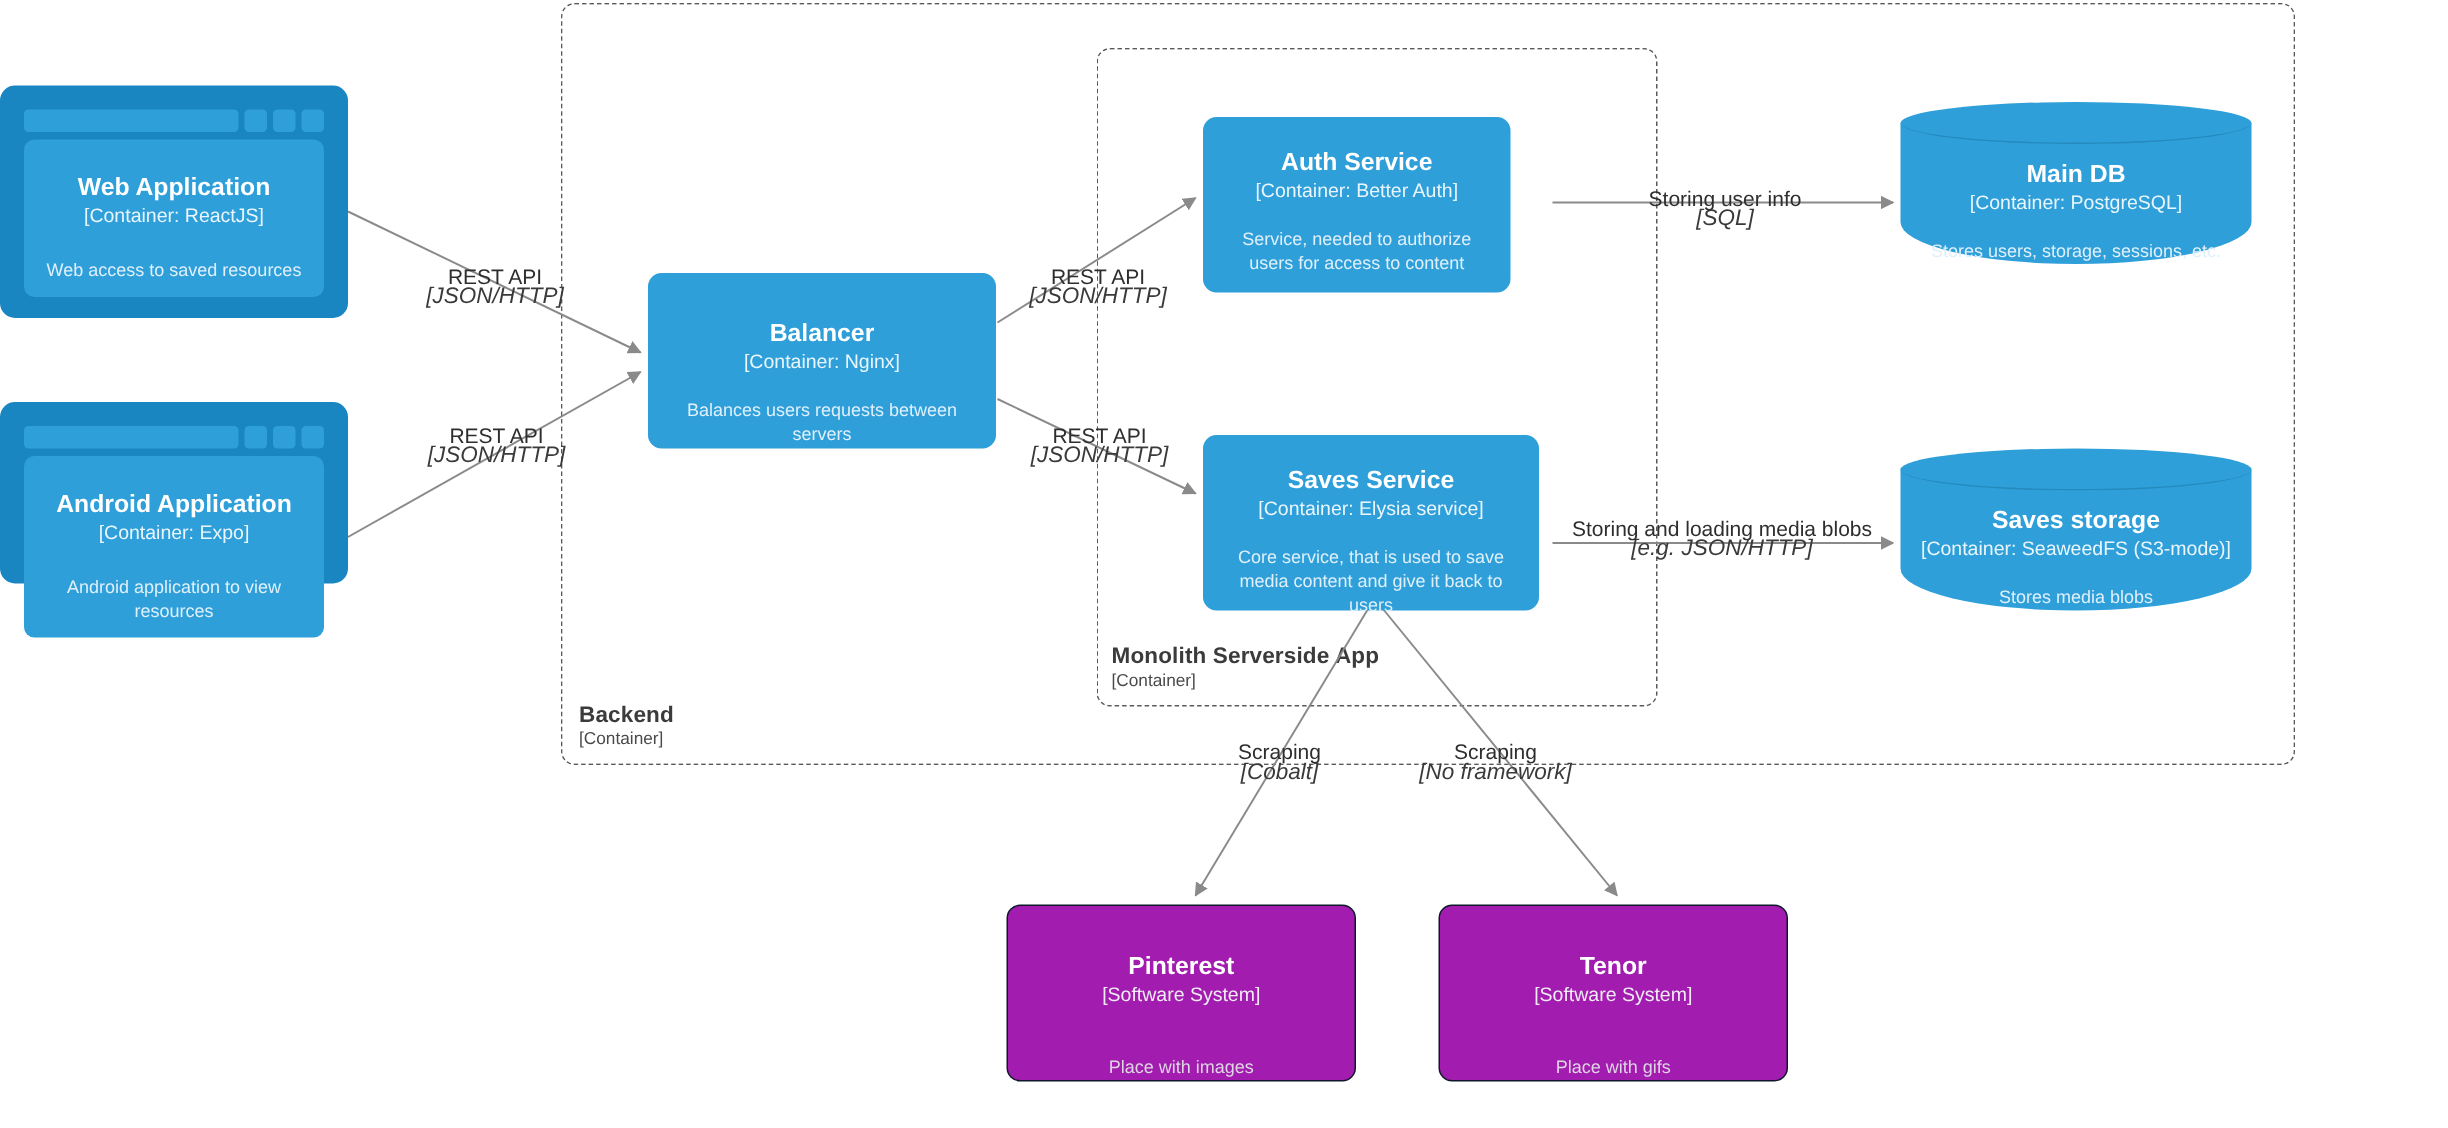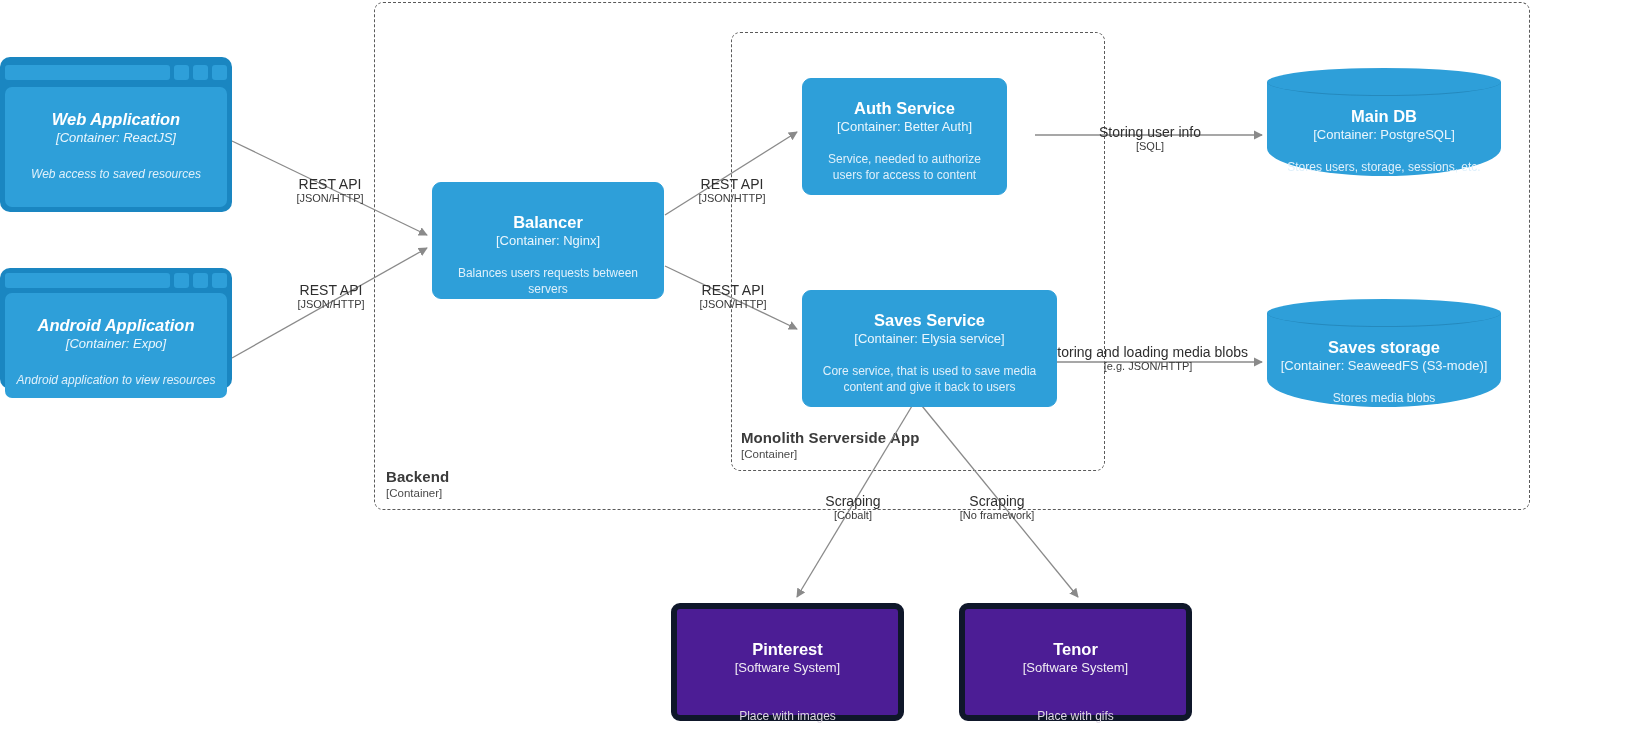--- a/index.html
+++ b/index.html
@@ -87,35 +87,34 @@
     background: #2e9fd9;
     border: 1px solid #2e9fd9;
     border-radius: 9px;
     padding: 16px 14px 14px 14px;
     justify-content: flex-start;
   }
   .box-container .n-desc { margin-top: 16px; }
 
   
   .box-system {
-    background: #4c1d95;
-    border: 6px solid #0f172a;
+    background: #a21caf;
+    border: 1px solid #0f172a;
     border-radius: 9px;
     padding: 30px 14px 14px 14px;
   }
   .box-system .n-type { color: #f0ecf3; }
   .box-system .n-desc { color: #ded6e3; margin-top: 32px; }
 
   
   .box-browser {
     background: #1a86c1;
     border-radius: 10px;
-    padding: 0;
+    padding: 11px;
     align-items: stretch;
-    font-style: italic;
   }
   .browser-bar {
     height: 20px;
     margin: 5px 5px 0 5px;
     display: flex;
     align-items: center;
     gap: 4px;
   }
   .browser-url {
     flex: 1 1 auto;
@@ -194,24 +193,25 @@
     color: #2e2e2e;
     white-space: nowrap;
     transform: translateX(-50%);
   }
   .edge-label .e-main {
     font-size: 14px;
     font-weight: normal;
     line-height: 14px;
   }
   .edge-label .e-tech {
-    font-size: 11px;
+    font-size: 15px;
     font-weight: normal;
     line-height: 14px;
     color: #3a3a3a;
+    font-style: italic;
   }
 </style>
 </head>
 <body>
 
 <div id="canvas">
 
   <div class="boundary" style="left:374px; top:2px; width:1156px; height:508px;"></div>
   <div class="boundary-label" style="left:386px; top:468px;">
     <div class="b-name">Backend</div>
@@ -315,21 +315,21 @@
     <div class="n-type">[Container: Nginx]</div>
     <div class="n-desc">Balances users requests between servers</div>
   </div>
 
   <div class="node box-container" style="left:802px; top:78px; width:205px; height:117px; padding-top:19px;">
     <div class="n-name">Auth Service</div>
     <div class="n-type">[Container: Better Auth]</div>
     <div class="n-desc">Service, needed to authorize users for access to content</div>
   </div>
 
-  <div class="node box-container" style="left:802px; top:290px; width:255px; height:117px; padding-top:19px;">
+  <div class="node box-container" style="left:802px; top:290px; width:224px; height:117px; padding-top:19px;">
     <div class="n-name">Saves Service</div>
     <div class="n-type">[Container: Elysia service]</div>
     <div class="n-desc">Core service, that is used to save media content and give it back to users</div>
   </div>
 
   <div class="node box-cylinder" style="left:1267px; top:68px; width:234px; height:108px;">
     <div class="cyl-wrap">
       <div class="cyl-body"></div>
       <div class="cyl-top"></div>
       <div class="cyl-text">

